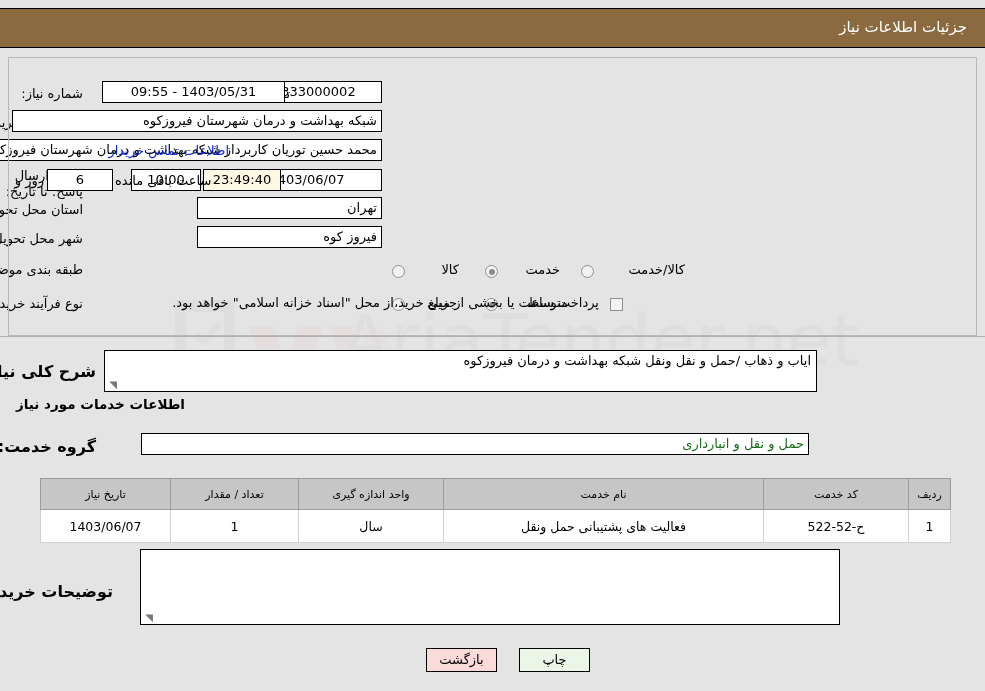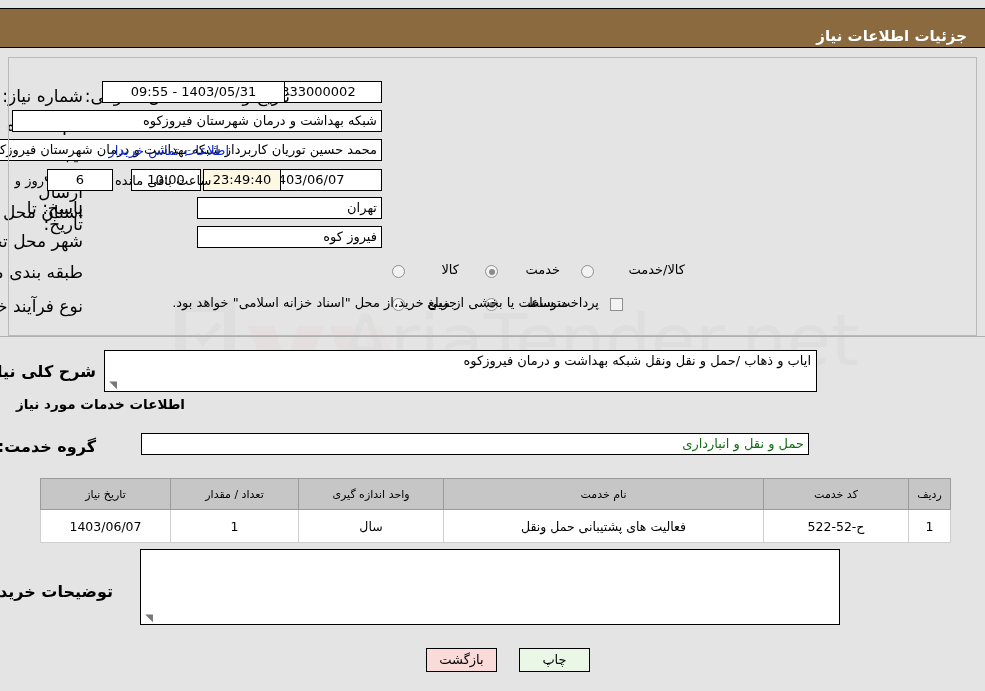--- a/index.html
+++ b/index.html
@@ -18,36 +18,36 @@
     pointer-events:none;z-index:0;opacity:.5;
   }
 
   
   .topbar{
     position:absolute;left:0;top:8px;width:985px;height:40px;
     background:#8a6a3e;border-top:1px solid #000;border-bottom:1px solid #000;
     box-sizing:border-box;z-index:2;
   }
   .topbar .title{
-    position:absolute;right:18px;top:18px;
-    color:#fff;font-size:15px;font-weight:bold;
+    position:absolute;right:18px;top:9px;
+    color:#fff;font-size:15px;font-weight:normal;
   }
 
   
   .panel{
     position:absolute;left:8px;top:57px;width:969px;height:279px;
     border:1px solid #b9b9b9;background:transparent;box-sizing:border-box;z-index:1;
   }
   .divider{
     position:absolute;left:0;top:336px;width:985px;height:0;
     border-top:1px solid #b0b0b0;z-index:1;
   }
 
   
-  .lbl{position:absolute;white-space:nowrap;font-size:17px;color:#000;text-align:right;}
+  .lbl{position:absolute;white-space:nowrap;font-size:13px;color:#000;text-align:right;}
   .fld{
     position:absolute;box-sizing:border-box;
     border:1px solid #000;background:#ffffff;
     font-size:13px;line-height:20px;height:22px;
     padding:0 4px;text-align:right;overflow:hidden;white-space:nowrap;
     font-family:"DejaVu Sans","Liberation Sans",sans-serif;
   }
   .fld.center{text-align:center;}
   .fld.timer{background:#fdf8e3;text-align:center;}
   .fld.green{color:#176b18;}

